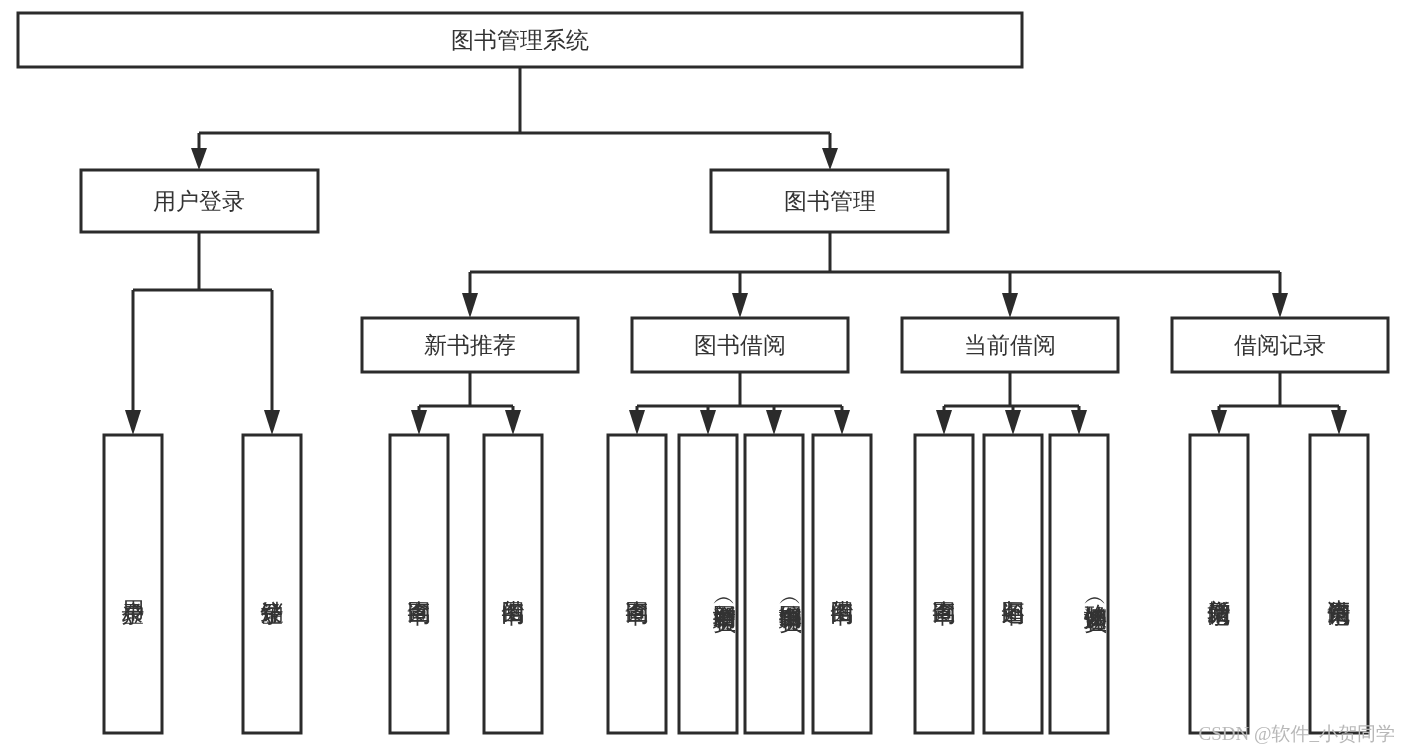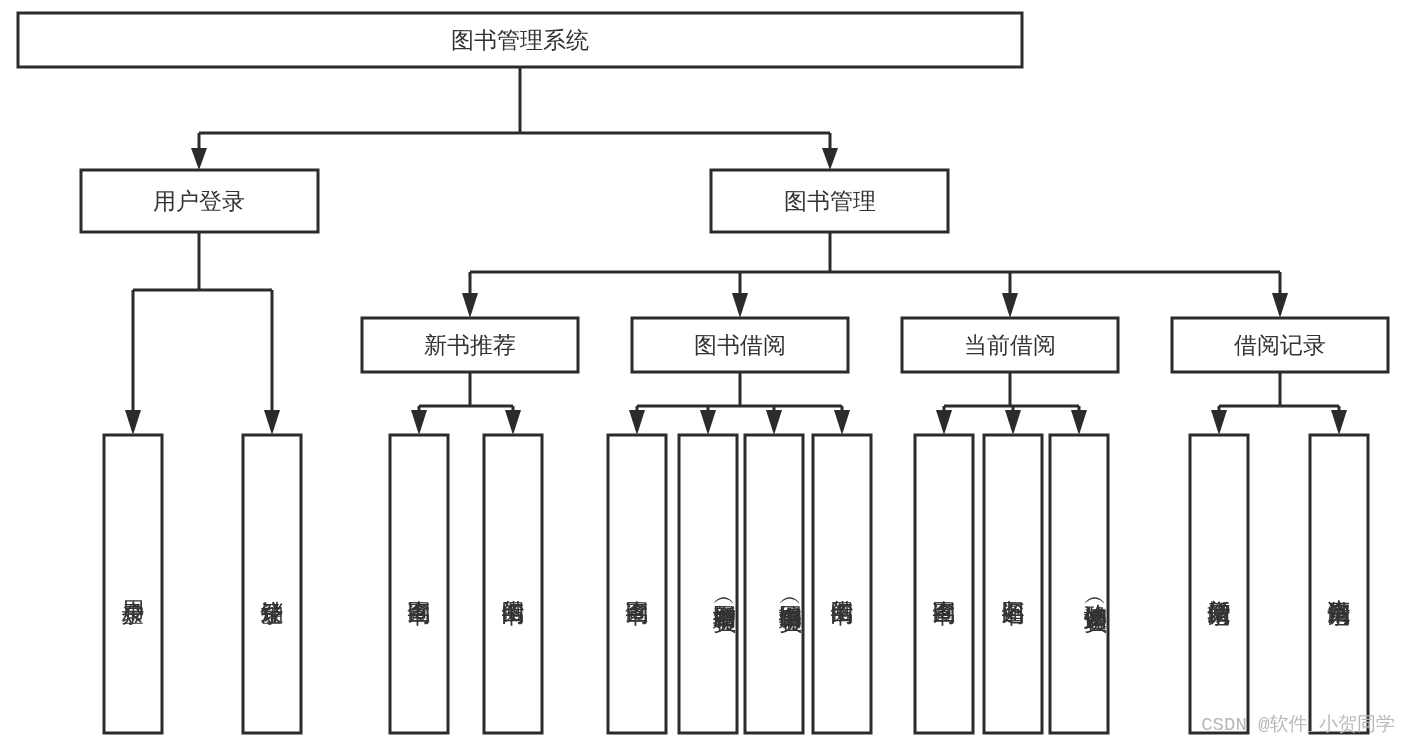--- a/index.html
+++ b/index.html
@@ -58,22 +58,22 @@
     font-size: 23px;
     line-height: 1.08;
     color: #333333;
     letter-spacing: 1px;
     white-space: nowrap;
     pointer-events: none;
   }
   .watermark {
     position: absolute;
     right: 10px;
-    bottom: 10px;
-    font-family: Liberation Mono, monospace;
+    bottom: 0;
+    font-family: Liberation Serif, serif;
     font-size: 19px;
     color: #b8b8b8;
     white-space: nowrap;
   }
 </style>
 </head>
 <body>
 
 <div id="diagram-root">
 

